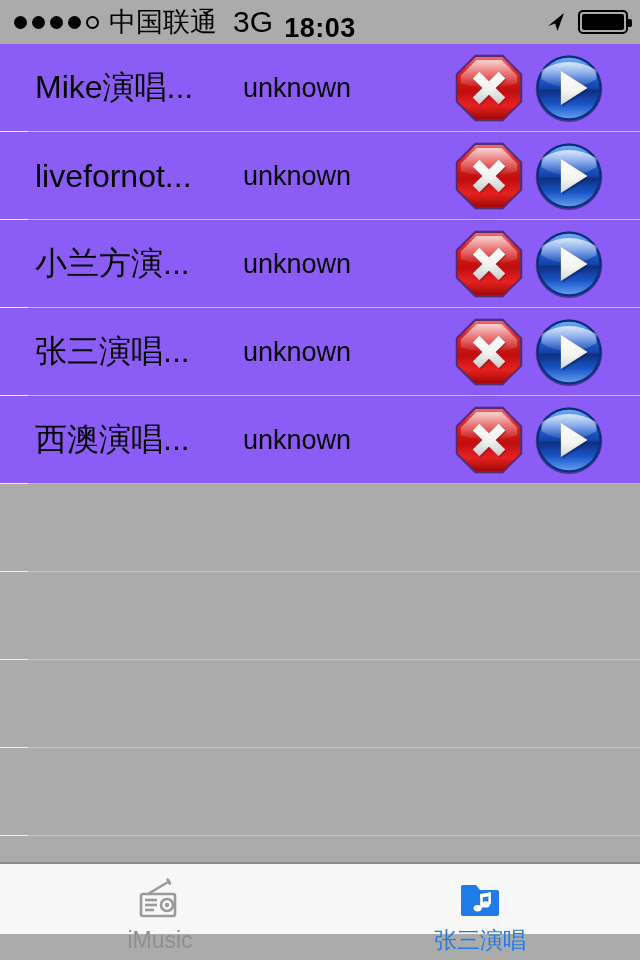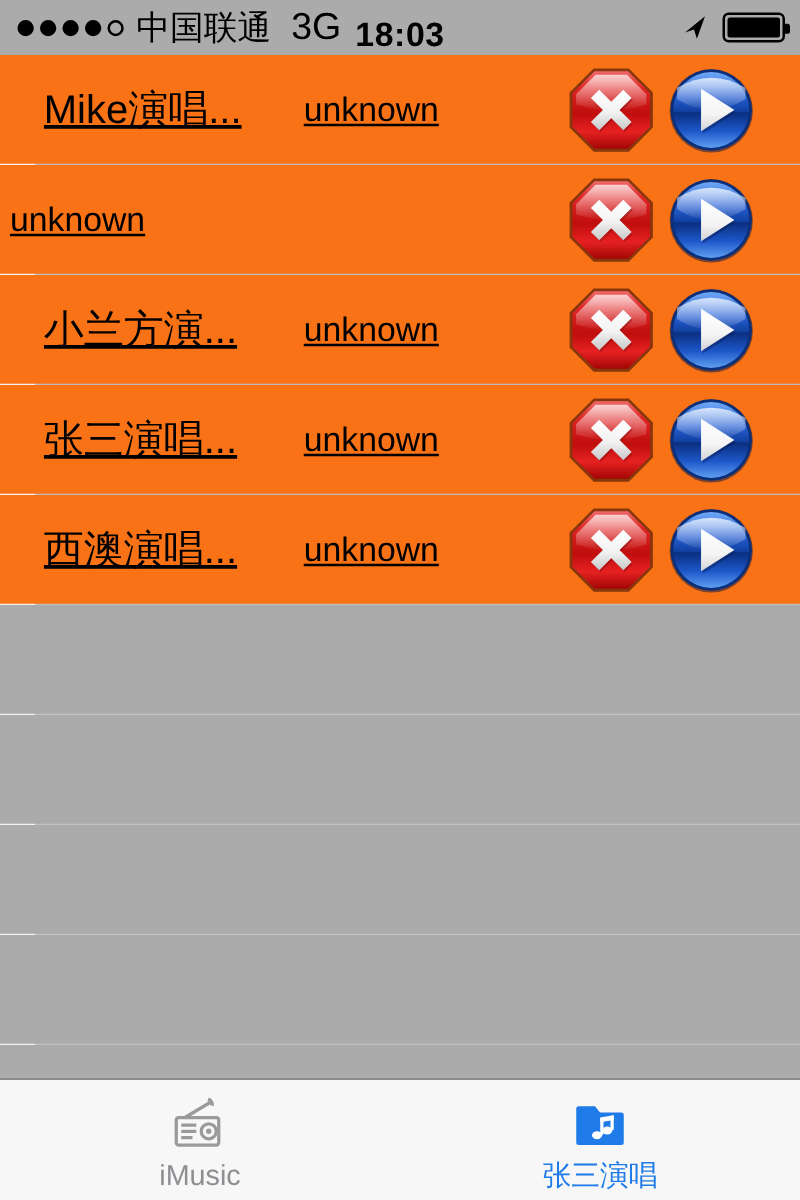--- a/index.html
+++ b/index.html
@@ -117,22 +117,21 @@
     height: 818px;
     background: #ababab;
     overflow: hidden;
   }
   .row {
     position: relative;
     height: 88px;
     box-sizing: border-box;
     display: flex;
     align-items: center;
-    background: #f97316;
-    text-decoration: underline;
+    background: #8b5cf6;
   }
   
   .row::after {
     content: "";
     position: absolute;
     left: 0; bottom: 0;
     width: 640px;
     height: 1px;
     background: linear-gradient(to right,
         #f2f2f2 0px, #f2f2f2 28px,
@@ -184,21 +183,21 @@
         #c2c2c2 28px, #c2c2c2 640px);
   }
   .empty-row.last::after { background: transparent; }
 
   
   .tab-bar {
     position: absolute;
     left: 0;
     top: 862px;
     width: 640px;
-    height: 98px;
+    height: 72px;
     background: #f7f7f7;
     border-top: 2px solid #8a8a8a;
     box-sizing: border-box;
     display: flex;
     align-items: flex-start;
     z-index: 10;
   }
   .tab {
     flex: 1 1 33.33%;
     height: 96px;
@@ -311,20 +310,21 @@
           <circle cx="50" cy="50" r="44" fill="#0c2f7a"></circle>
           <circle cx="50" cy="50" r="41" fill="url(#blueBody)"></circle>
           <path d="M13,38 Q50,62 87,38 L87,26 Q50,4 13,26 Z" fill="url(#blueGloss)"></path>
           <path d="M39,27 L75,50 L39,73 Z" fill="#081c52" opacity="0.4" transform="translate(2,2.5)"></path>
           <path d="M39,27 L75,50 L39,73 Z" fill="url(#triGrad)"></path>
         </svg>
       </div>
     </div>
 
     <div class="row">
+      <span class="row-title">livefornot...</span>
       <span class="row-artist">unknown</span>
       <div class="row-actions">
         <svg class="btn-icon" viewBox="0 0 100 100">
           <polygon points="31,5 69,5 95,31 95,69 69,95 31,95 5,69 5,31" fill="#2b0303" opacity="0.55"></polygon>
           <polygon points="32,8 68,8 92,32 92,68 68,92 32,92 8,68 8,32" fill="url(#redBody)"></polygon>
           <path d="M33,12 L67,12 L88,33 L88,44 Q50,56 12,44 L12,33 Z" fill="url(#redGloss)"></path>
           <path d="M50,41 L63,28 L72,37 L59,50 L72,63 L63,72 L50,59 L37,72 L28,63 L41,50 L28,37 L37,28 Z" fill="#8d0a0a" opacity="0.45" transform="translate(1.5,2)"></path>
           <path d="M50,41 L63,28 L72,37 L59,50 L72,63 L63,72 L50,59 L37,72 L28,63 L41,50 L28,37 L37,28 Z" fill="url(#xGrad)"></path>
         </svg>
         <svg class="btn-icon" viewBox="0 0 100 100">

